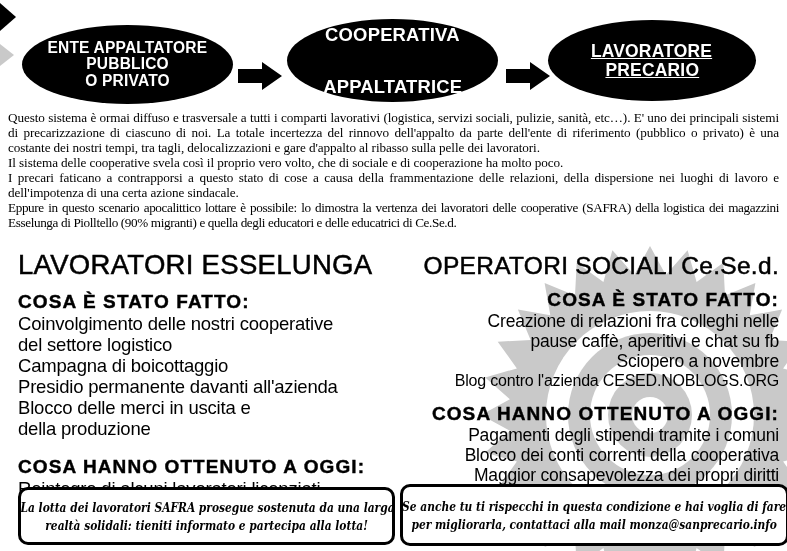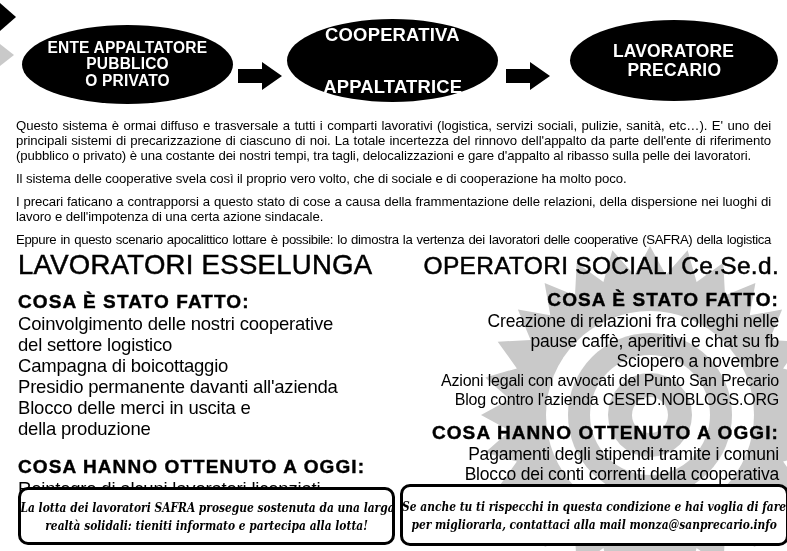--- a/index.html
+++ b/index.html
@@ -11,33 +11,33 @@
   .wm-white{fill:var(--paper,#fff);}
   .ink-fill{fill:var(--ink,#000);}
 
   
   .flow{z-index:2;}
   .ellipse{position:absolute;background:var(--ink,#000);border-radius:50%;
            display:flex;flex-direction:column;align-items:center;justify-content:center;
            color:var(--paper,#fff);font-weight:bold;text-align:center;}
   .e1{left:22px;top:25px;width:211px;height:79px;}
   .e2{left:287px;top:19px;width:211px;height:83px;gap:32px;}
-  .e3{left:570px;top:20px;width:208px;height:81px;}
+  .e3{left:548px;top:20px;width:208px;height:81px;text-decoration:underline;}
   .el-line{line-height:1.04;transform:scaleX(0.97);white-space:nowrap;letter-spacing:0.2px;}
   .e1 .el-line{font-size:16px;}
   .e2 .el-line{font-size:19px;}
   .e3 .el-line{font-size:18px;}
   .arrow{position:absolute;width:44px;height:28px;}
   .a1{left:238px;top:62px;}
   .a2{left:506px;top:62px;}
 
   
   .intro{position:absolute;left:8px;top:110px;width:771px;height:140px;overflow:hidden;
          z-index:2;text-align:justify;font-size:13.2px;line-height:15px;letter-spacing:-0.1px;}
-  .intro p{margin:8px;}
+  .intro p{margin:0;font-family:Liberation Serif, serif;}
   .intro p.tight{letter-spacing:-0.38px;}
 
   
   .col{position:absolute;top:249px;z-index:2;}
   .col-left{left:18px;width:376px;}
   .col-right{left:398px;width:381px;text-align:right;}
   .col-title{margin:0 0 10px 0;font-weight:normal;letter-spacing:0.3px;
              -webkit-text-stroke:0.5px var(--ink,#000);}
   .col-left .col-title{font-size:27.5px;}
   .col-right .col-title{font-size:24.5px;margin-top:3px;margin-bottom:9px;}
@@ -118,21 +118,20 @@
     <div class="ln">Reintegro di alcuni lavoratori licenziati</div>
     <div class="ln">Miglioramento delle condizioni di lavoro</div>
   </div>
 
   <div class="col col-right">
     <h1 class="col-title">OPERATORI SOCIALI Ce.Se.d.</h1>
     <h2 class="sec-h">COSA È STATO FATTO:</h2>
     <div class="ln">Creazione di relazioni fra colleghi nelle</div>
     <div class="ln">pause caffè, aperitivi e chat su fb</div>
     <div class="ln">Sciopero a novembre</div>
-    <div class="ln small">Azioni legali con avvocati del Punto San Precario</div>
     <div class="ln small">Blog contro l'azienda CESED.NOBLOGS.ORG</div>
     <div class="gap-r"></div>
     <h2 class="sec-h">COSA HANNO OTTENUTO A OGGI:</h2>
     <div class="ln">Pagamenti degli stipendi tramite i comuni</div>
     <div class="ln">Blocco dei conti correnti della cooperativa</div>
     <div class="ln">Maggior consapevolezza dei propri diritti</div>
     <div class="ln">creazione di una rete solidale tra colleghi</div>
   </div>
 
   <div class="note note-left">

